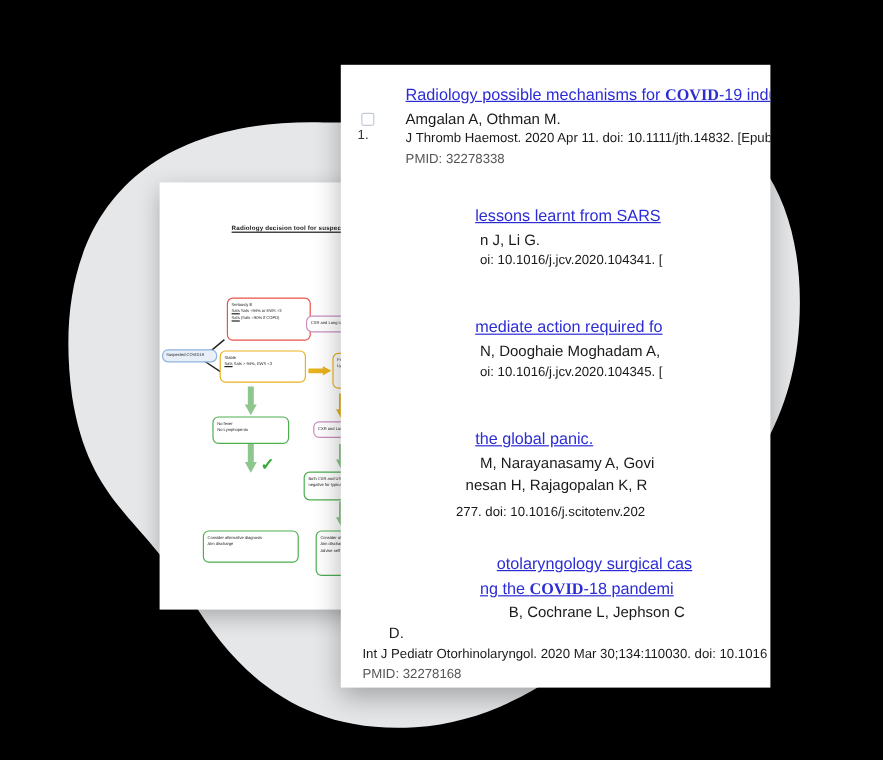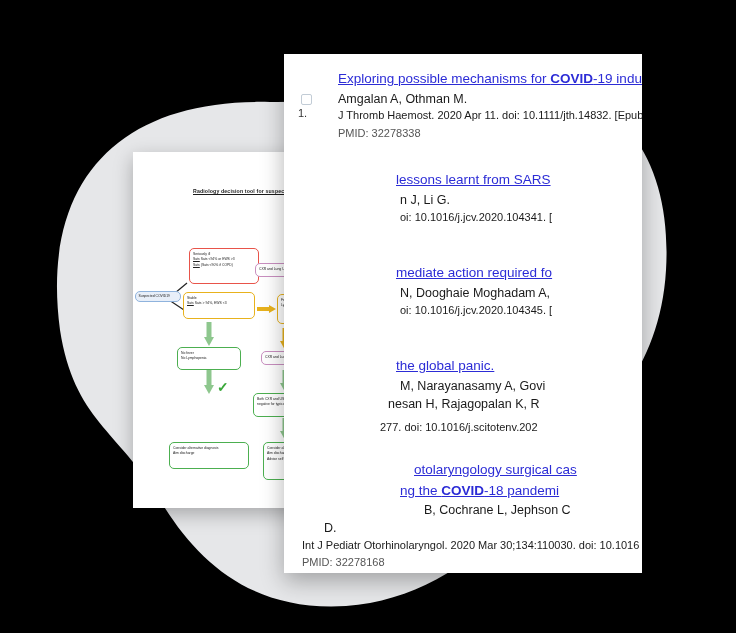--- a/index.html
+++ b/index.html
@@ -54,21 +54,21 @@
   .result{position:relative;padding:0 0 0 54px;min-height:64px;margin-bottom:21px;}
   .r-check{
     position:absolute;left:17px;top:24px;width:9px;height:9px;
     border:1px solid #c2ccd6;border-radius:2px;background:#fff;
   }
   .r-num{position:absolute;left:14px;top:37px;font-size:11px;color:#333;}
   .r-title{
     font-size:13.5px;line-height:1.3;color:#2c2cd6;text-decoration:underline;
     margin:0 0 3px 0;
   }
-  .r-title b{font-weight:bold;}
+  .r-title b{font-weight:bold;font-family:Liberation Serif, serif;}
   .r-authors{font-size:12.5px;color:#1a1a1a;line-height:1.35;margin-bottom:1px;}
   .r-cite{font-size:11px;color:#1a1a1a;line-height:1.4;}
   .r-pmid{font-size:11px;color:#555;line-height:1.5;margin-top:1px;}
 </style>
 </head>
 <body>
 
 <div id="blob-wrap">
   <svg width="736" height="633" viewBox="0 0 736 633" xmlns="http://www.w3.org/2000/svg">
     <defs>
@@ -217,21 +217,21 @@
 
   </div>
 </div>
 
 <div id="pubmed-card">
   <div id="pubmed-inner">
 
     <div class="result" style="margin-bottom:30px;">
       <div class="r-check"></div>
       <div class="r-num">1.</div>
-      <div class="r-title"><span>Exploring possible mechanisms for </span><b>COVID</b><span>-19 induced thr</span></div>
+      <div class="r-title"><span>Radiology possible mechanisms for </span><b>COVID</b><span>-19 induced thr</span></div>
       <div class="r-authors">Amgalan A, Othman M.</div>
       <div class="r-cite">J Thromb Haemost. 2020 Apr 11. doi: 10.1111/jth.14832. [Epub ahead</div>
       <div class="r-pmid">PMID: 32278338</div>
     </div>
 
     <div class="result" style="padding-left:112px;margin-bottom:29px;">
       <div class="r-title"> lessons learnt from SARS</div>
       <div class="r-authors" style="margin-left:4px;">n J, Li G.</div>
       <div class="r-cite" style="margin-left:4px;">oi: 10.1016/j.jcv.2020.104341. [</div>
     </div>

